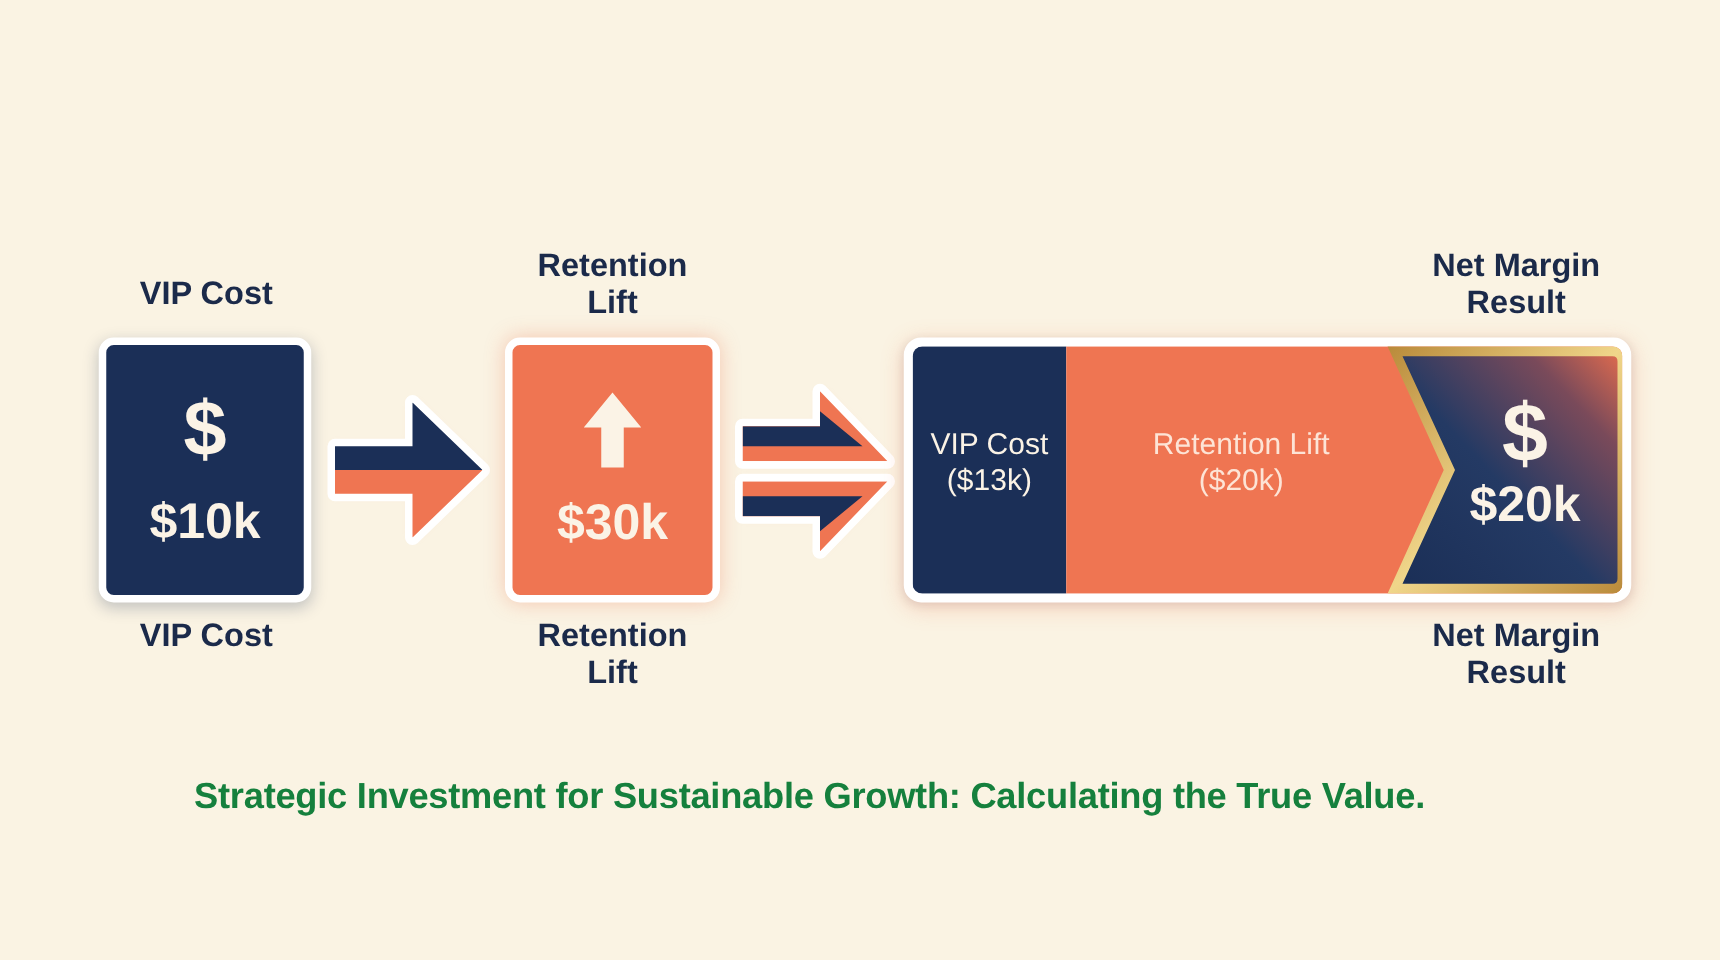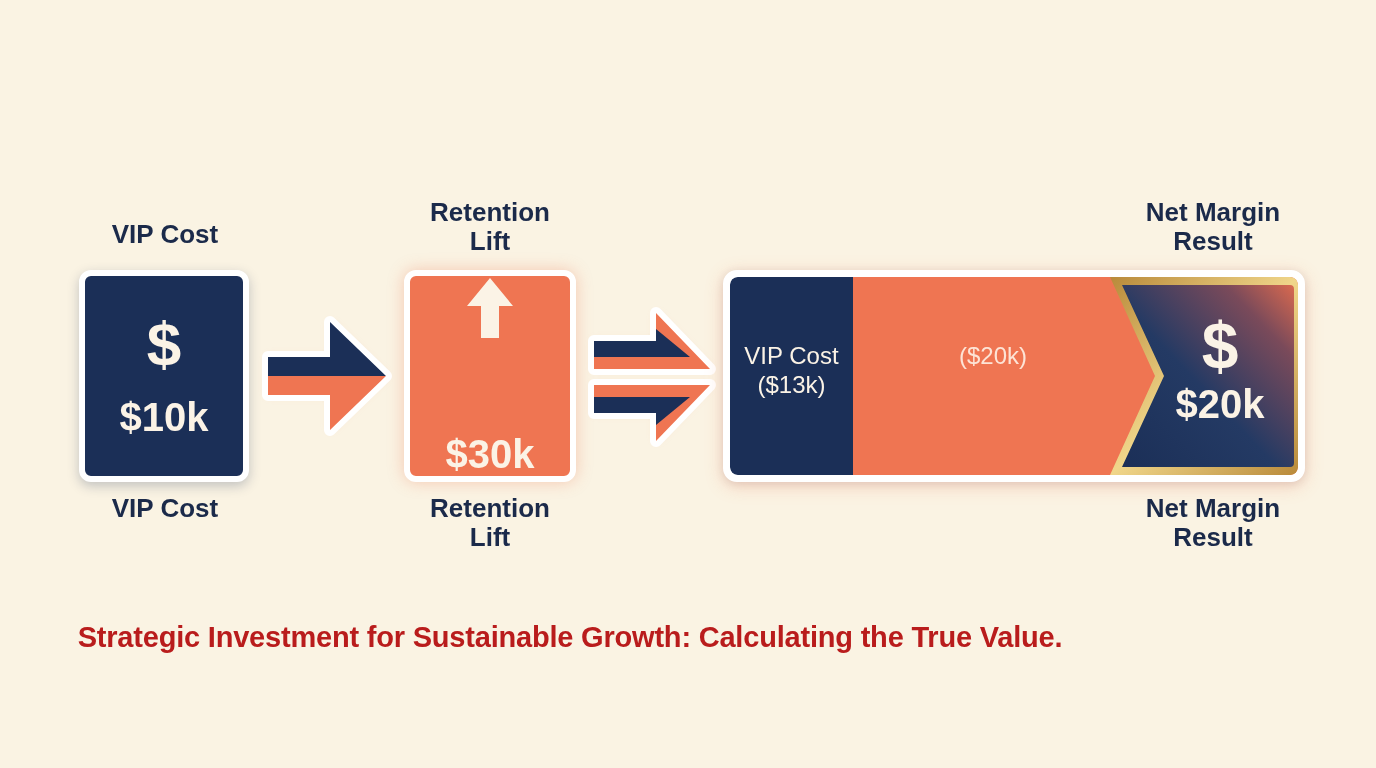--- a/index.html
+++ b/index.html
@@ -13,41 +13,41 @@
     position:absolute; text-align:center; font-weight:700;
     font-size:26px; line-height:29px; color:#1b2a4a;
   }
   .card {
     position:absolute; border-radius:12px; box-sizing:border-box;
     border:6px solid #ffffff;
     display:flex; flex-direction:column; align-items:center; justify-content:center;
     color:#fbf3e6;
   }
   .card.navy { background:#1b2f57; box-shadow:0 4px 12px rgba(27,47,87,0.25); }
-  .card.coral { background:#ef7552; box-shadow:0 0 16px rgba(239,117,82,0.35);justify-content:space-between; }
+  .card.coral { background:#ef7552; box-shadow:0 0 16px rgba(239,117,82,0.35); }
   .card .sym { font-size:62px; font-weight:700; line-height:62px; }
   .card .val { font-size:40px; font-weight:700; line-height:44px; margin-top:20px; }
   svg { position:absolute; overflow:visible; }
   .result {
     position:absolute; left:723px; top:270px; width:582px; height:212px;
     box-sizing:border-box; border:7px solid #ffffff; border-radius:14px;
     background:#ffffff;
     box-shadow:0 4px 18px rgba(239,117,82,0.28), 0 2px 8px rgba(27,47,87,0.12);
     overflow:hidden;
   }
   .seg-text {
     position:absolute; text-align:center; color:#fbf3e6;
     font-size:24px; line-height:29px; font-weight:400;
   }
   .result-val {
     position:absolute; text-align:center; color:#fbf3e6; font-weight:700;
   }
   .footer {
-    position:absolute; left:0; width:1140px; top:621px; text-align:center;
-    font-size:29px; font-weight:700; color:#b91c1c; letter-spacing:-0.2px;
+    position:absolute; left:0; width:1140px; top:621px; text-align:right;
+    font-size:29px; font-weight:700; color:#15803d; letter-spacing:-0.2px;
   }
 </style>
 </head>
 <body>
 
 <div class="label" style="left:70px; top:220px; width:190px;">VIP Cost</div>
 <div class="card navy" style="left:79px; top:270px; width:170px; height:212px;">
   <span class="sym">$</span>
   <span class="val">$10k</span>
 </div>
@@ -139,20 +139,21 @@
       <rect x="123" y="0" width="445" height="198" fill="#ef7552"></rect>
       <path d="M380 0 L568 0 L568 198 L380 198 L425 99 Z" fill="url(#goldGrad)"></path>
       <path d="M392 8 L560 8 Q564 8 564 12 L564 186 Q564 190 560 190 L392 190 L434 99 Z" fill="url(#resGrad)"></path>
     </g>
   </svg>
   <div class="seg-text" style="left:0; top:64px; width:123px;">
     <div>VIP Cost</div>
     <div>($13k)</div>
   </div>
   <div class="seg-text" style="left:123px; top:64px; width:280px; color:#fde4d6;">
+    <div>Retention Lift</div>
     <div>($20k)</div>
   </div>
   <div class="result-val" style="left:420px; top:34px; width:140px;">
     <div style="font-size:66px; line-height:70px;">$</div>
     <div style="font-size:40px; line-height:44px; margin-top:1px;">$20k</div>
   </div>
 </div>
 
 <div class="label" style="left:1118px; top:494px; width:190px;">
   <div>Net Margin</div>

